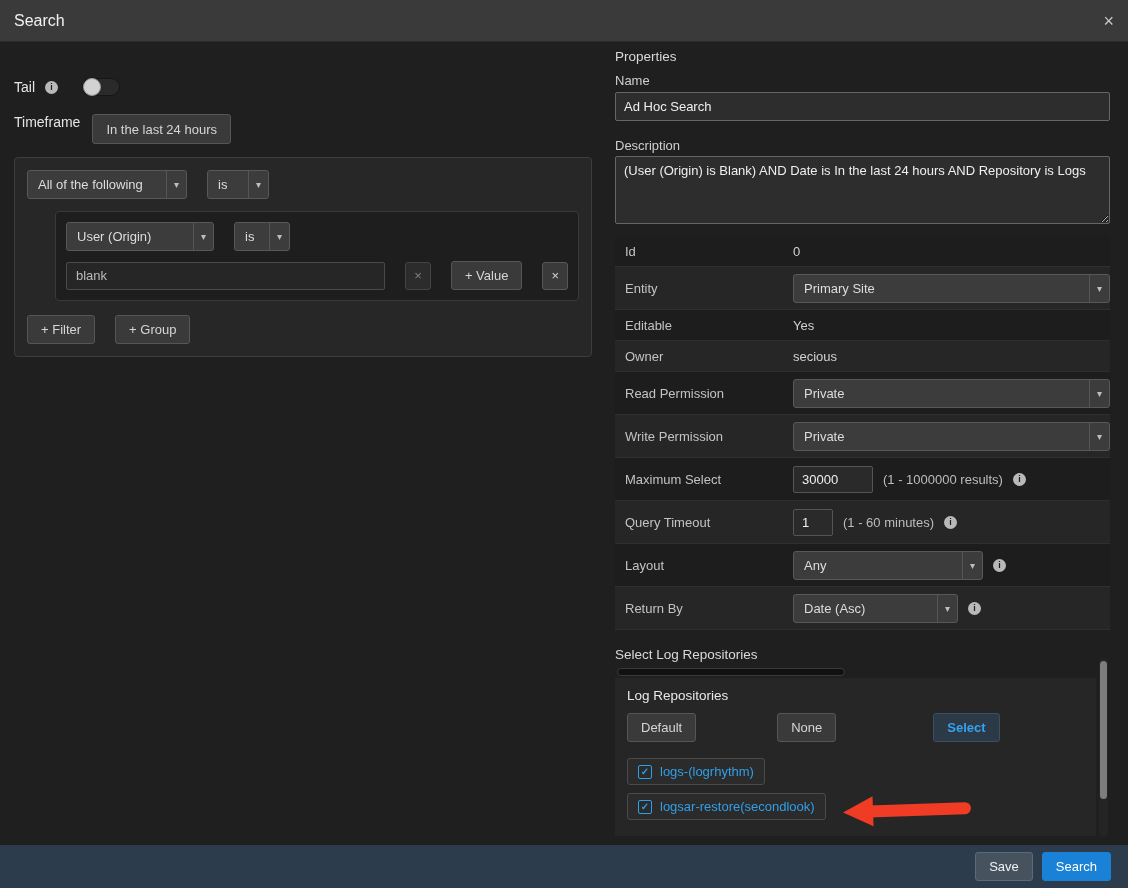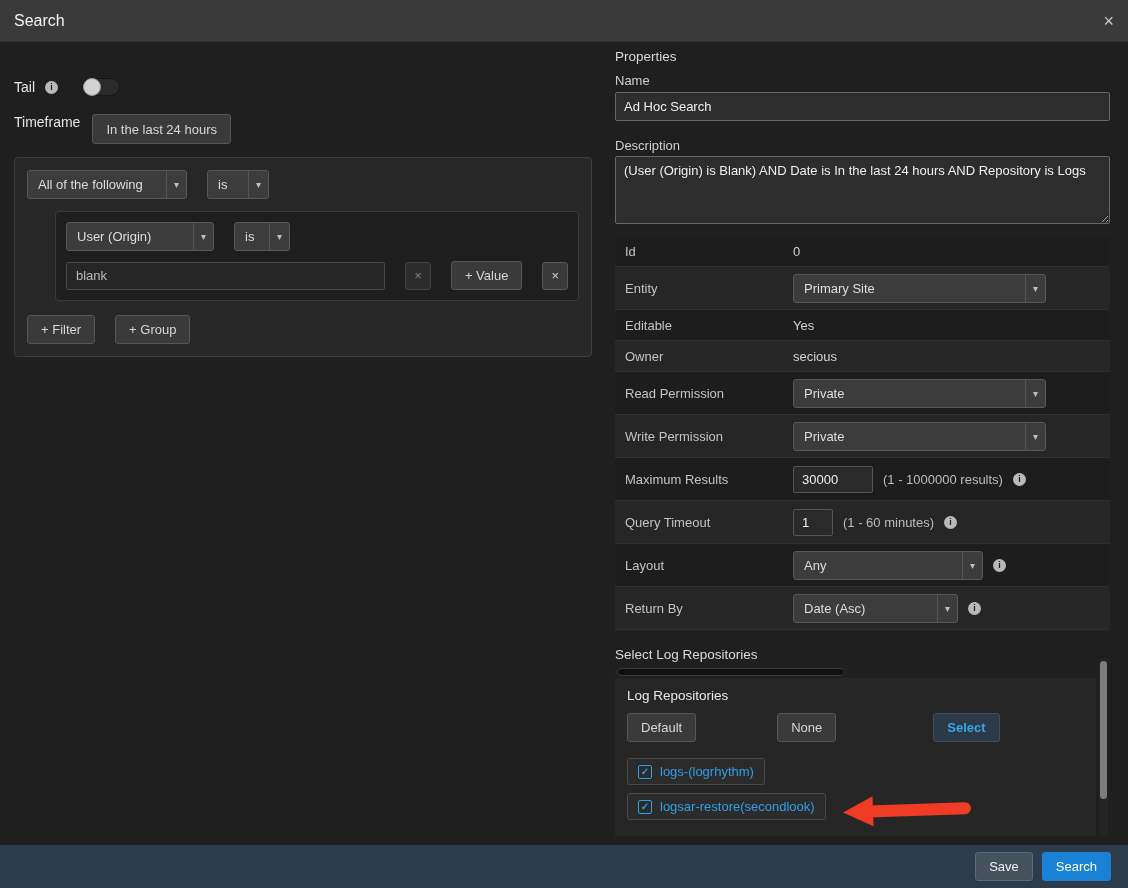--- a/index.html
+++ b/index.html
@@ -24,21 +24,21 @@
             padding-left:10px; cursor:pointer; }
   .select .caret { border-left:1px solid #555; height:100%; display:flex; align-items:center;
                    padding:0 7px; color:#bdbdbd; font-size:10px; margin-left:10px; }
   .input { background:#2d2d2d; border:1px solid #666; color:#efefef; font-size:13px;
            padding:0 8px; border-radius:2px; }
   .info { display:inline-flex; align-items:center; justify-content:center; width:13px; height:13px;
           border-radius:50%; background:#b9b9b9; color:#1f1f1f; font-size:9px; font-weight:bold;
           font-style:normal; cursor:pointer; flex:0 0 auto; }
 
   .w160{width:160px}.w62{width:62px}.w148{width:148px}.w56{width:56px}
-  .w317{width:253px}.w190{width:190px}.w165{width:165px}.w80{width:80px}.w40{width:40px}
+  .w317{width:317px}.w190{width:190px}.w165{width:165px}.w80{width:80px}.w40{width:40px}
 
   
   .tail-row { position:absolute; left:14px; top:78px; display:flex; align-items:center; gap:10px; }
   .lbl { color:#e4e4e4; font-size:14px; }
   .toggle { position:relative; width:38px; height:18px; background:#2a2a2a; border:1px solid #151515;
             border-radius:10px; display:inline-block; margin-left:14px; cursor:pointer; }
   .knob { position:absolute; left:0px; top:-1px; width:18px; height:18px; background:#d2d2d2;
           border-radius:50%; border:1px solid #9a9a9a; }
 
   .timeframe-row { position:absolute; left:14px; top:114px; display:flex; align-items:flex-start; gap:12px; }
@@ -214,21 +214,21 @@
       <div class="prow h43">
         <div class="plabel">Write Permission</div>
         <div class="pvalue">
           <div class="select w317">
             <span>Private</span>
             <span class="caret">▾</span>
           </div>
         </div>
       </div>
       <div class="prow h43">
-        <div class="plabel">Maximum Results</div>
+        <div class="plabel">Maximum Select</div>
         <div class="pvalue">
           <input class="input num w80" value="30000" style="">
           <span class="hint">(1 - 1000000 results)</span>
           <span class="info">i</span>
         </div>
       </div>
       <div class="prow h43">
         <div class="plabel">Query Timeout</div>
         <div class="pvalue">
           <input class="input num w40" value="1" style="">

